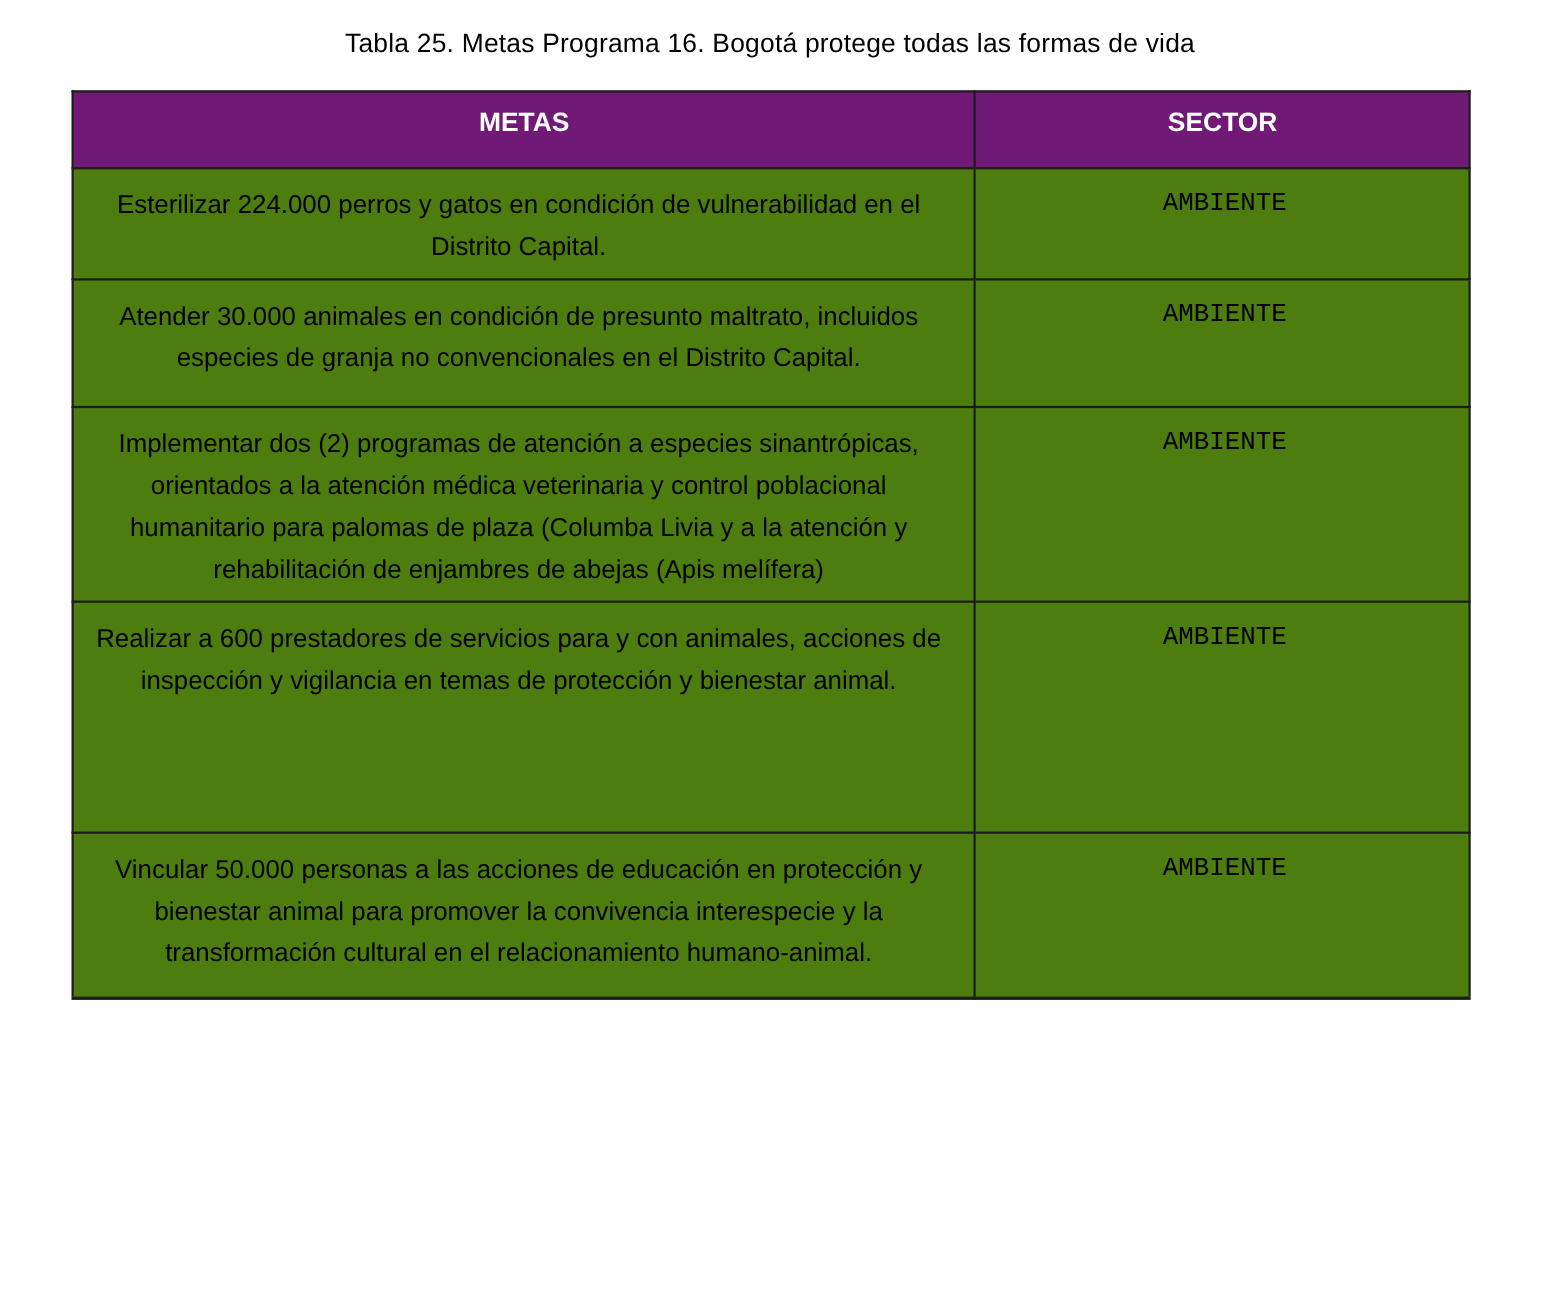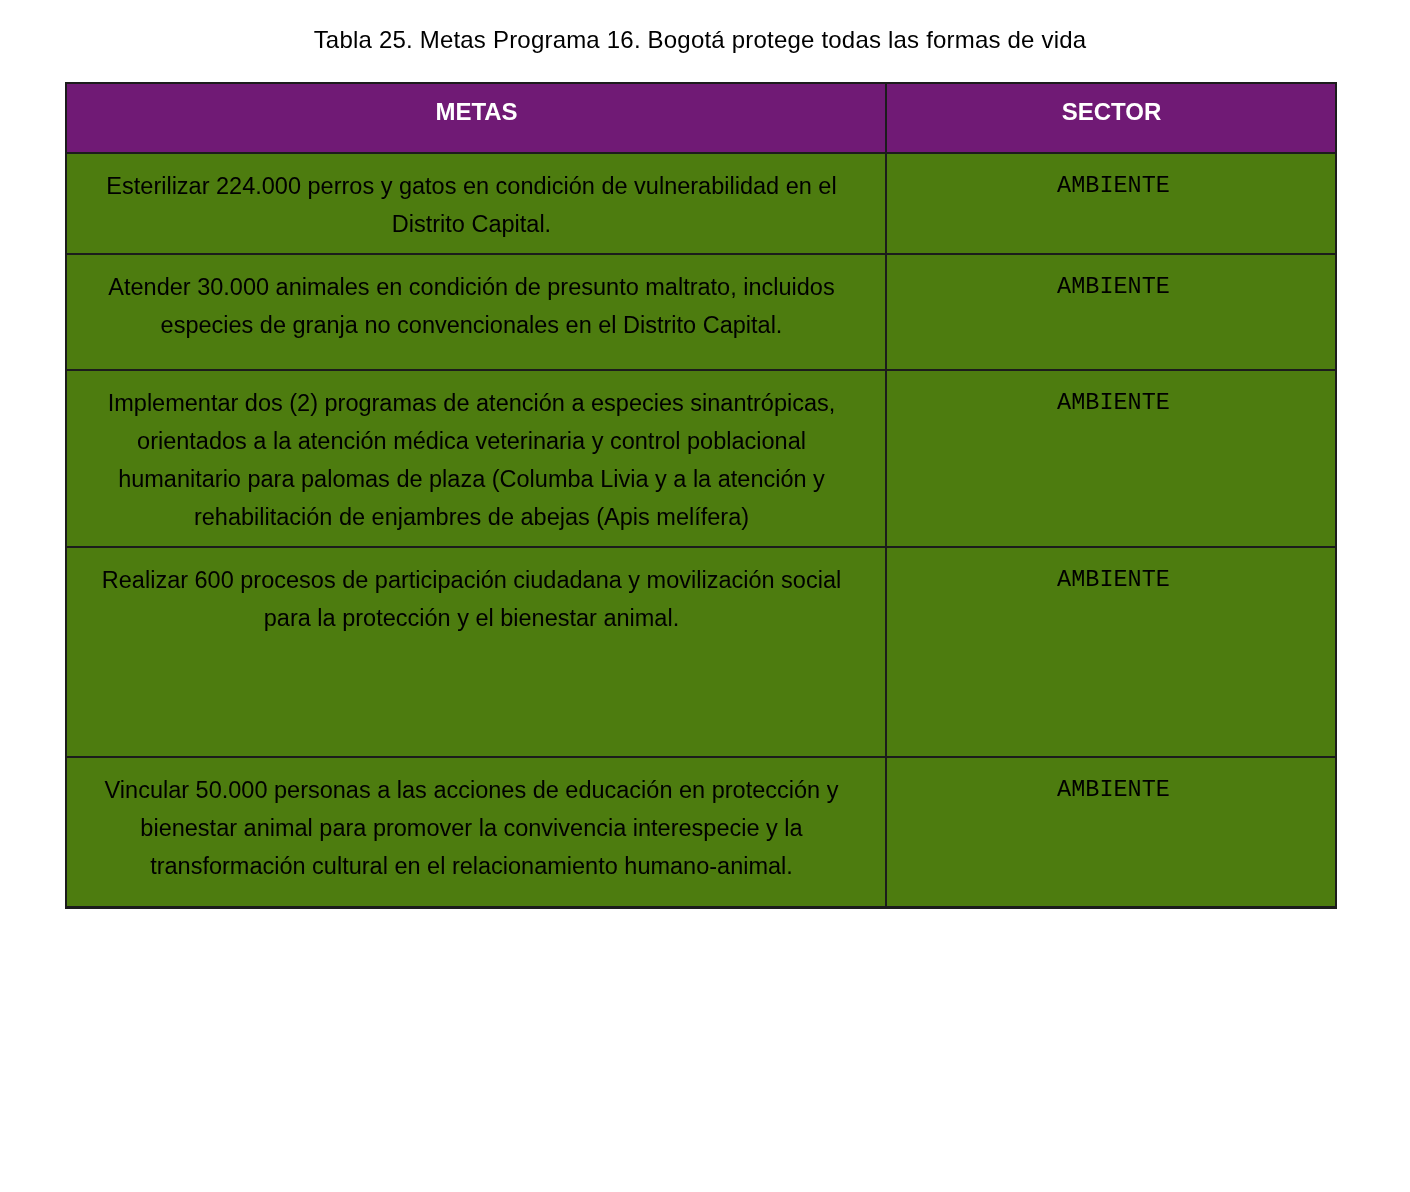--- a/index.html
+++ b/index.html
@@ -93,21 +93,21 @@
     </tr>
     <tr>
       <td class="meta-cell">Atender 30.000 animales en condición de presunto maltrato, incluidos especies de granja no convencionales en el Distrito Capital.</td>
       <td class="sector-cell">AMBIENTE</td>
     </tr>
     <tr>
       <td class="meta-cell">Implementar dos (2) programas de atención a especies sinantrópicas, orientados a la atención médica veterinaria y control poblacional humanitario para palomas de plaza (Columba Livia y a la atención y rehabilitación de enjambres de abejas (Apis melífera)</td>
       <td class="sector-cell">AMBIENTE</td>
     </tr>
     <tr>
-      <td class="meta-cell">Realizar 600 procesos de participación ciudadana y movilización social para la protección y el bienestar animal.</td>
+      <td class="meta-cell">Realizar a 600 prestadores de servicios para y con animales, acciones de inspección y vigilancia en temas de protección y bienestar animal.</td>
       <td class="sector-cell">AMBIENTE</td>
     </tr>
     <tr>
       <td class="meta-cell">Vincular 50.000 personas a las acciones de educación en protección y bienestar animal para promover la convivencia interespecie y la transformación cultural en el relacionamiento humano-animal.</td>
       <td class="sector-cell">AMBIENTE</td>
     </tr>
   </tbody>
 </table>
 
 </body></html>

